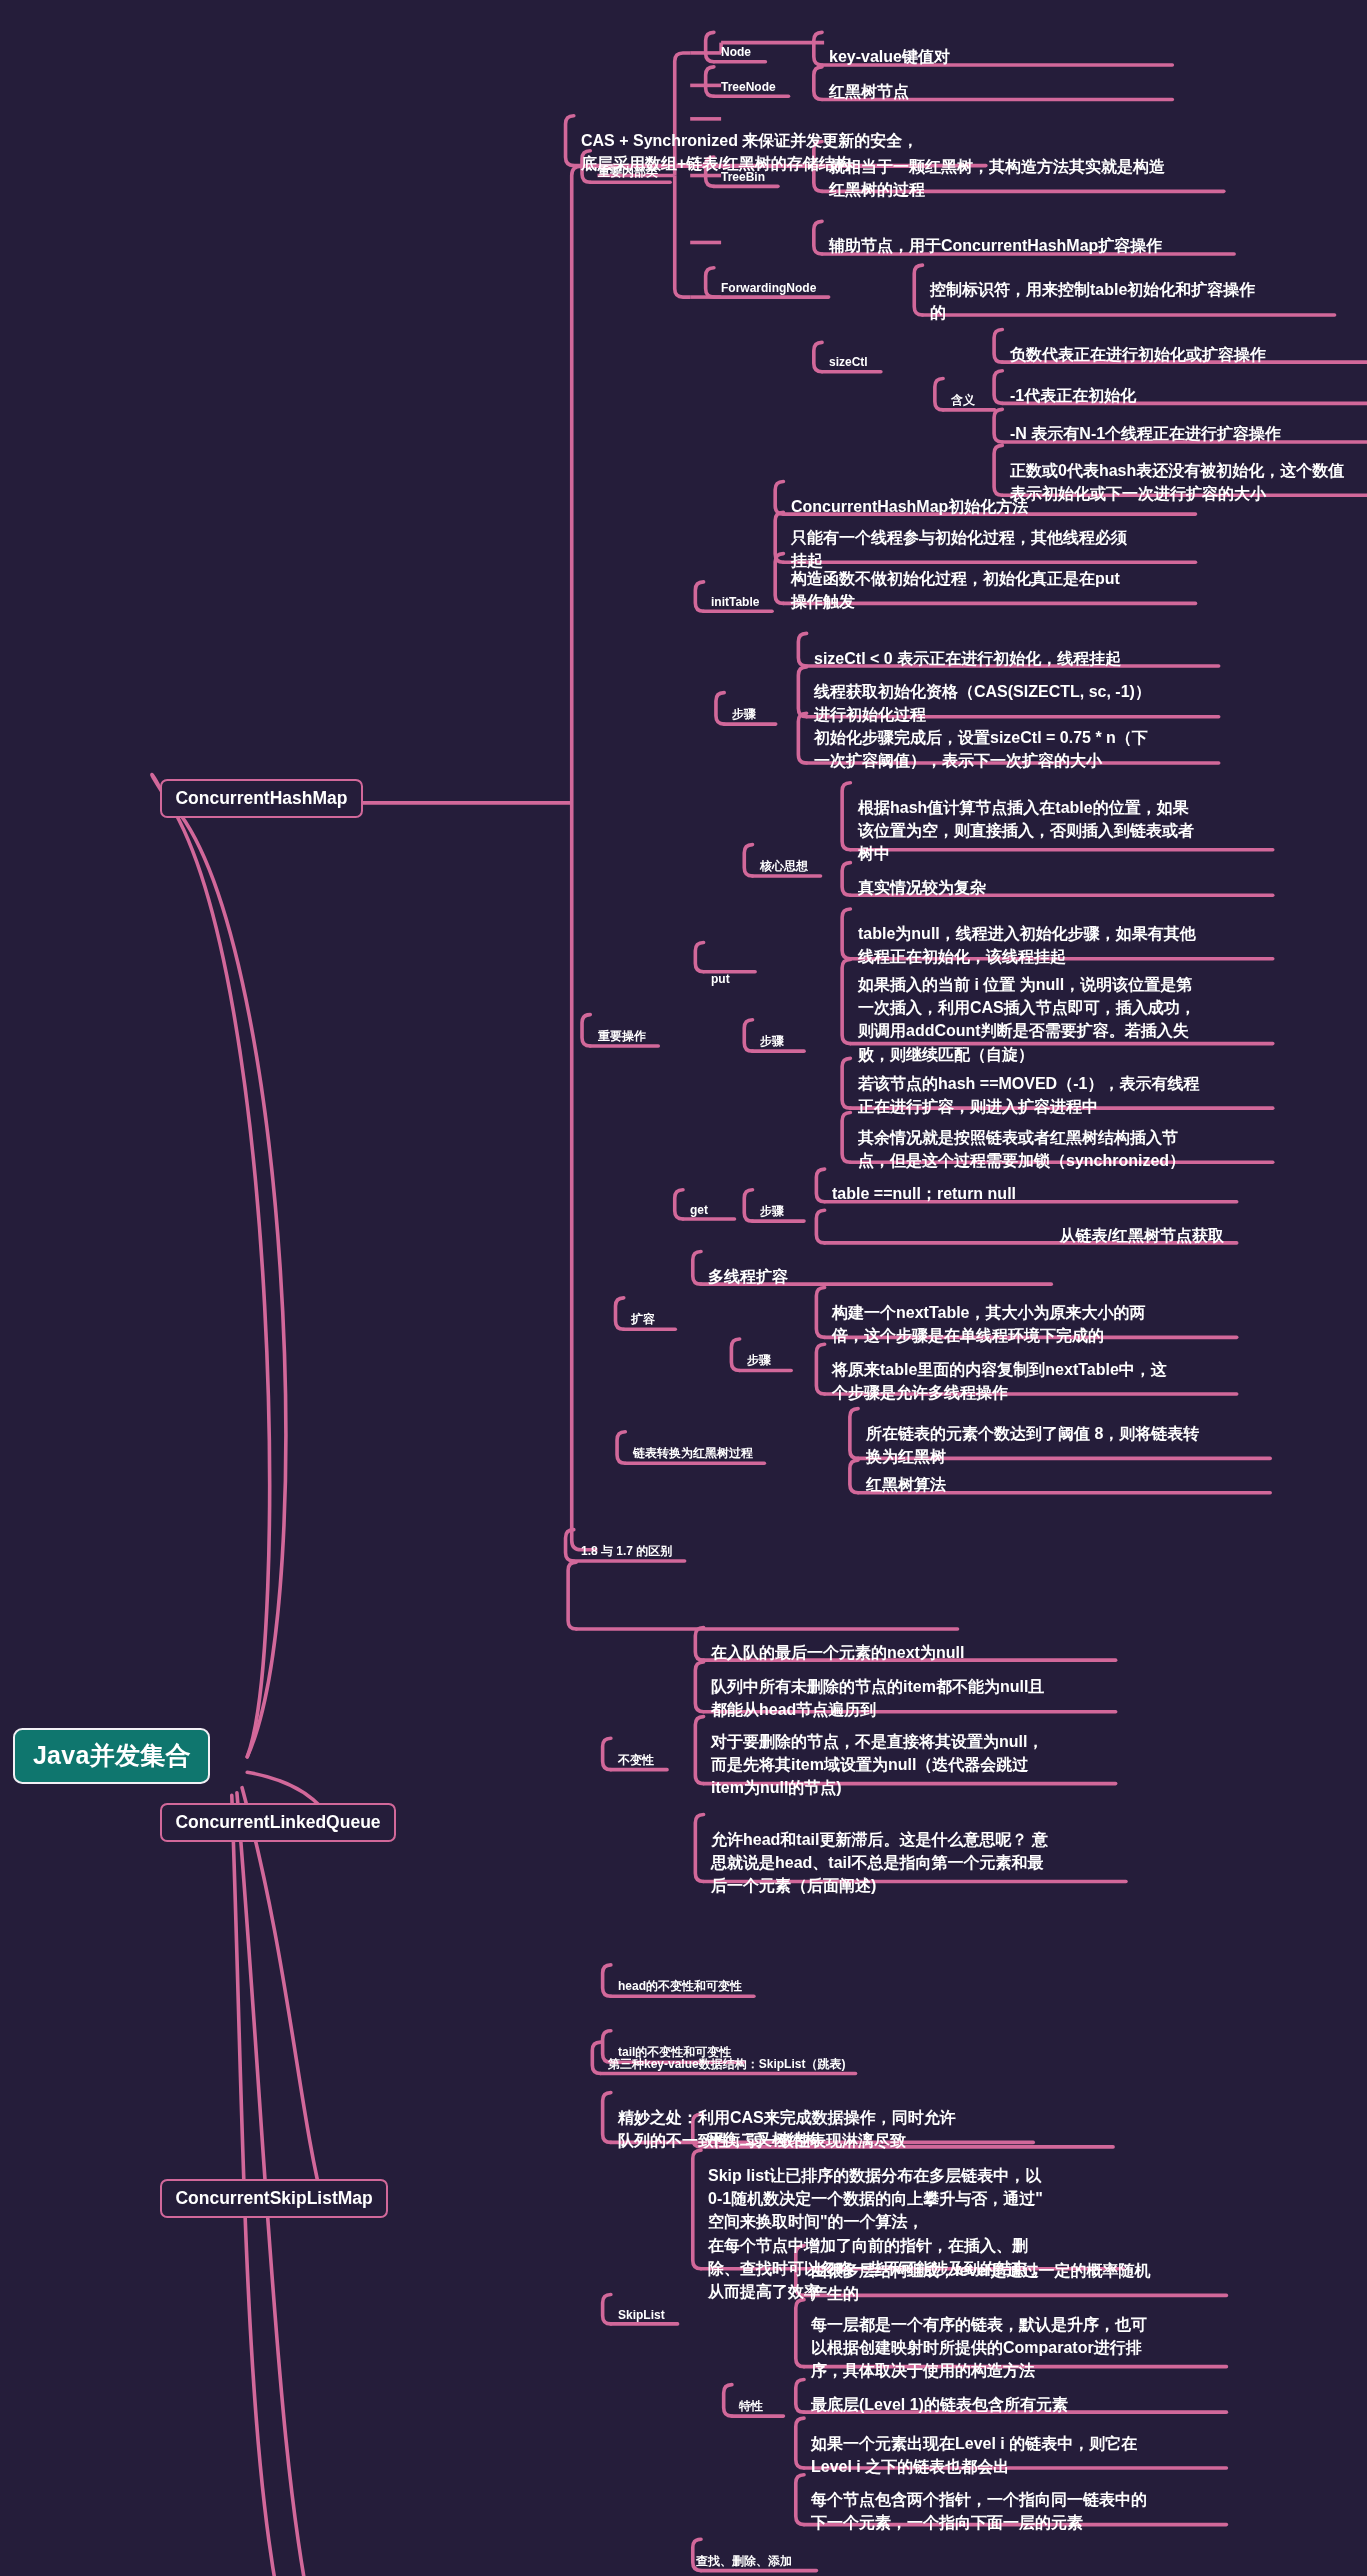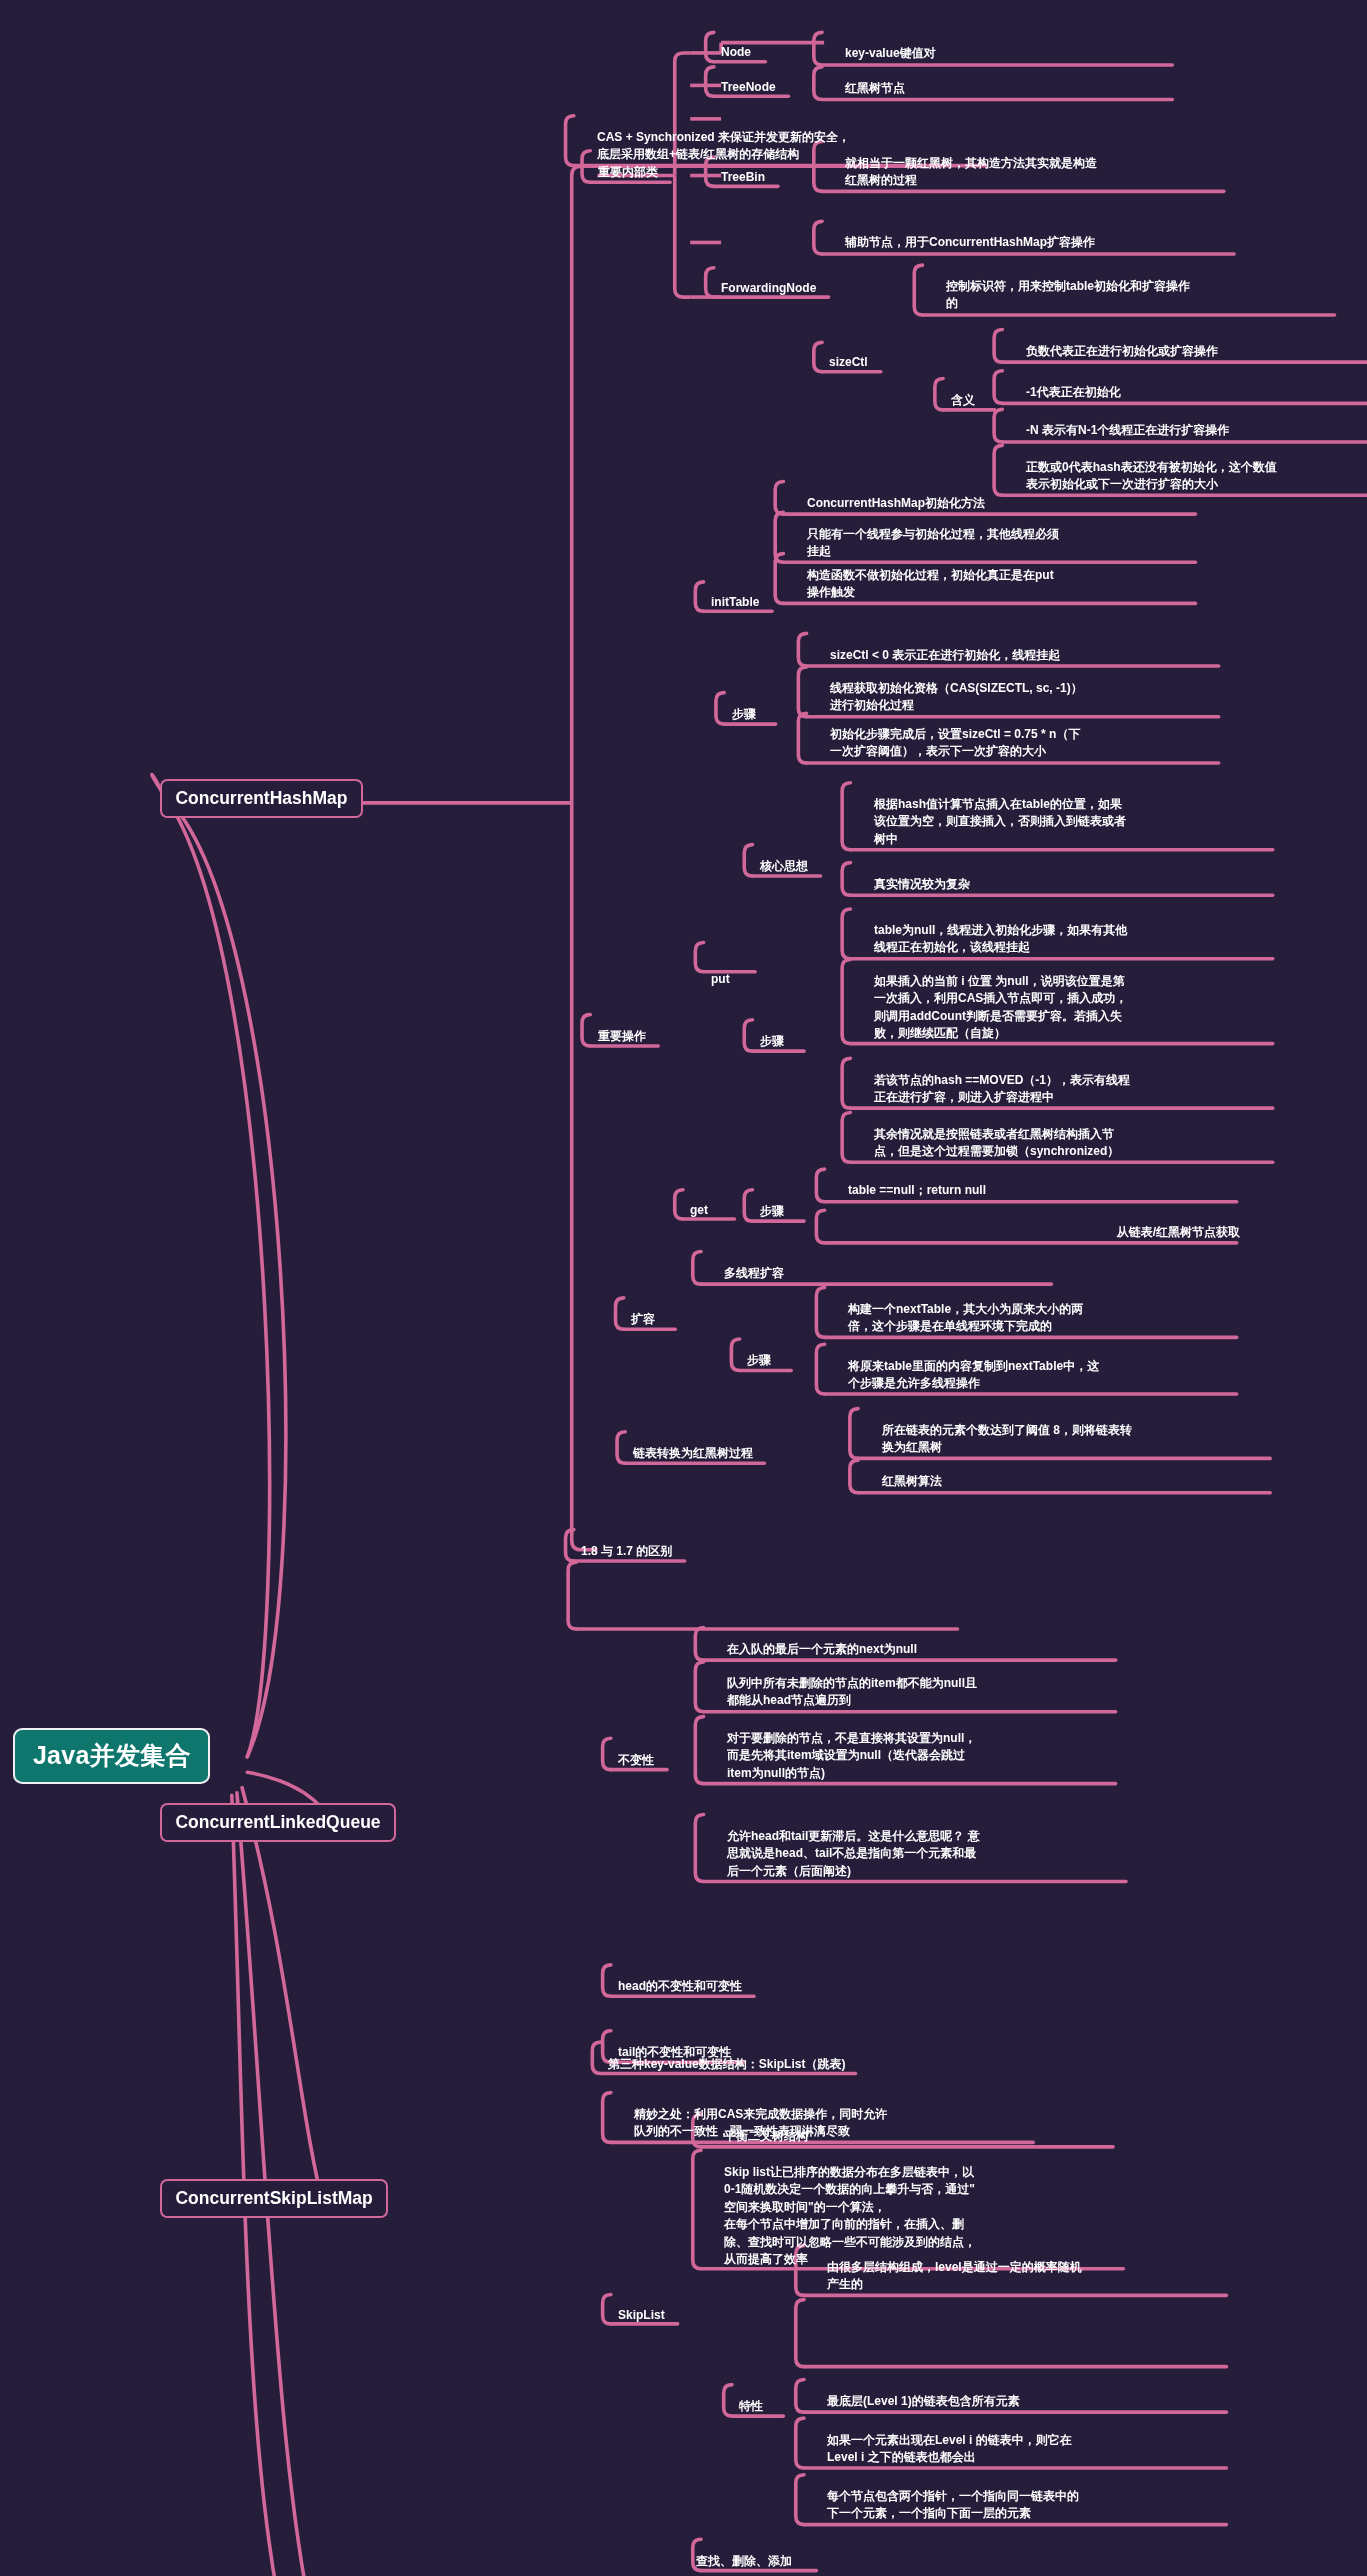--- a/index.html
+++ b/index.html
@@ -34,25 +34,24 @@
     border:2.1px solid #d2689a;
     border-radius:7.2px;
     background:#251d3a;
     padding:7.2px 13.4px;
     font-size:17.5px;
     font-weight:bold;
     white-space:nowrap;
   }
   
   .txt{
-    font-size:12px;
+    font-size:16px;
     line-height:1.45;
     font-weight:bold;
     white-space:pre-line;
-    margin-left:16px;
   }
   .plain{
     font-size:12px;
     font-weight:bold;
     white-space:nowrap;
   }
 </style>
 </head>
 <body>
 
@@ -364,20 +363,23 @@
 0-1随机数决定一个数据的向上攀升与否，通过"
 空间来换取时间"的一个算法，
 在每个节点中增加了向前的指针，在插入、删
 除、查找时可以忽略一些不可能涉及到的结点，
 从而提高了效率</div>
 
   <div class="node plain" style="left:739px;top:2398px;">特性</div>
 
   <div class="node txt" style="left:811px;top:2259px;width:402px;">由很多层结构组成，level是通过一定的概率随机
 产生的</div>
+  <div class="node txt" style="left:811px;top:2313px;width:402px;">每一层都是一个有序的链表，默认是升序，也可
+以根据创建映射时所提供的Comparator进行排
+序，具体取决于使用的构造方法</div>
   <div class="node txt" style="left:811px;top:2393px;width:402px;">最底层(Level 1)的链表包含所有元素</div>
   <div class="node txt" style="left:811px;top:2432px;width:402px;">如果一个元素出现在Level i 的链表中，则它在
 Level i 之下的链表也都会出</div>
   <div class="node txt" style="left:811px;top:2488px;width:402px;">每个节点包含两个指针，一个指向同一链表中的
 下一个元素，一个指向下面一层的元素</div>
 
   <div class="node plain" style="left:696px;top:2553px;">查找、删除、添加</div>
 
 </div>
 

